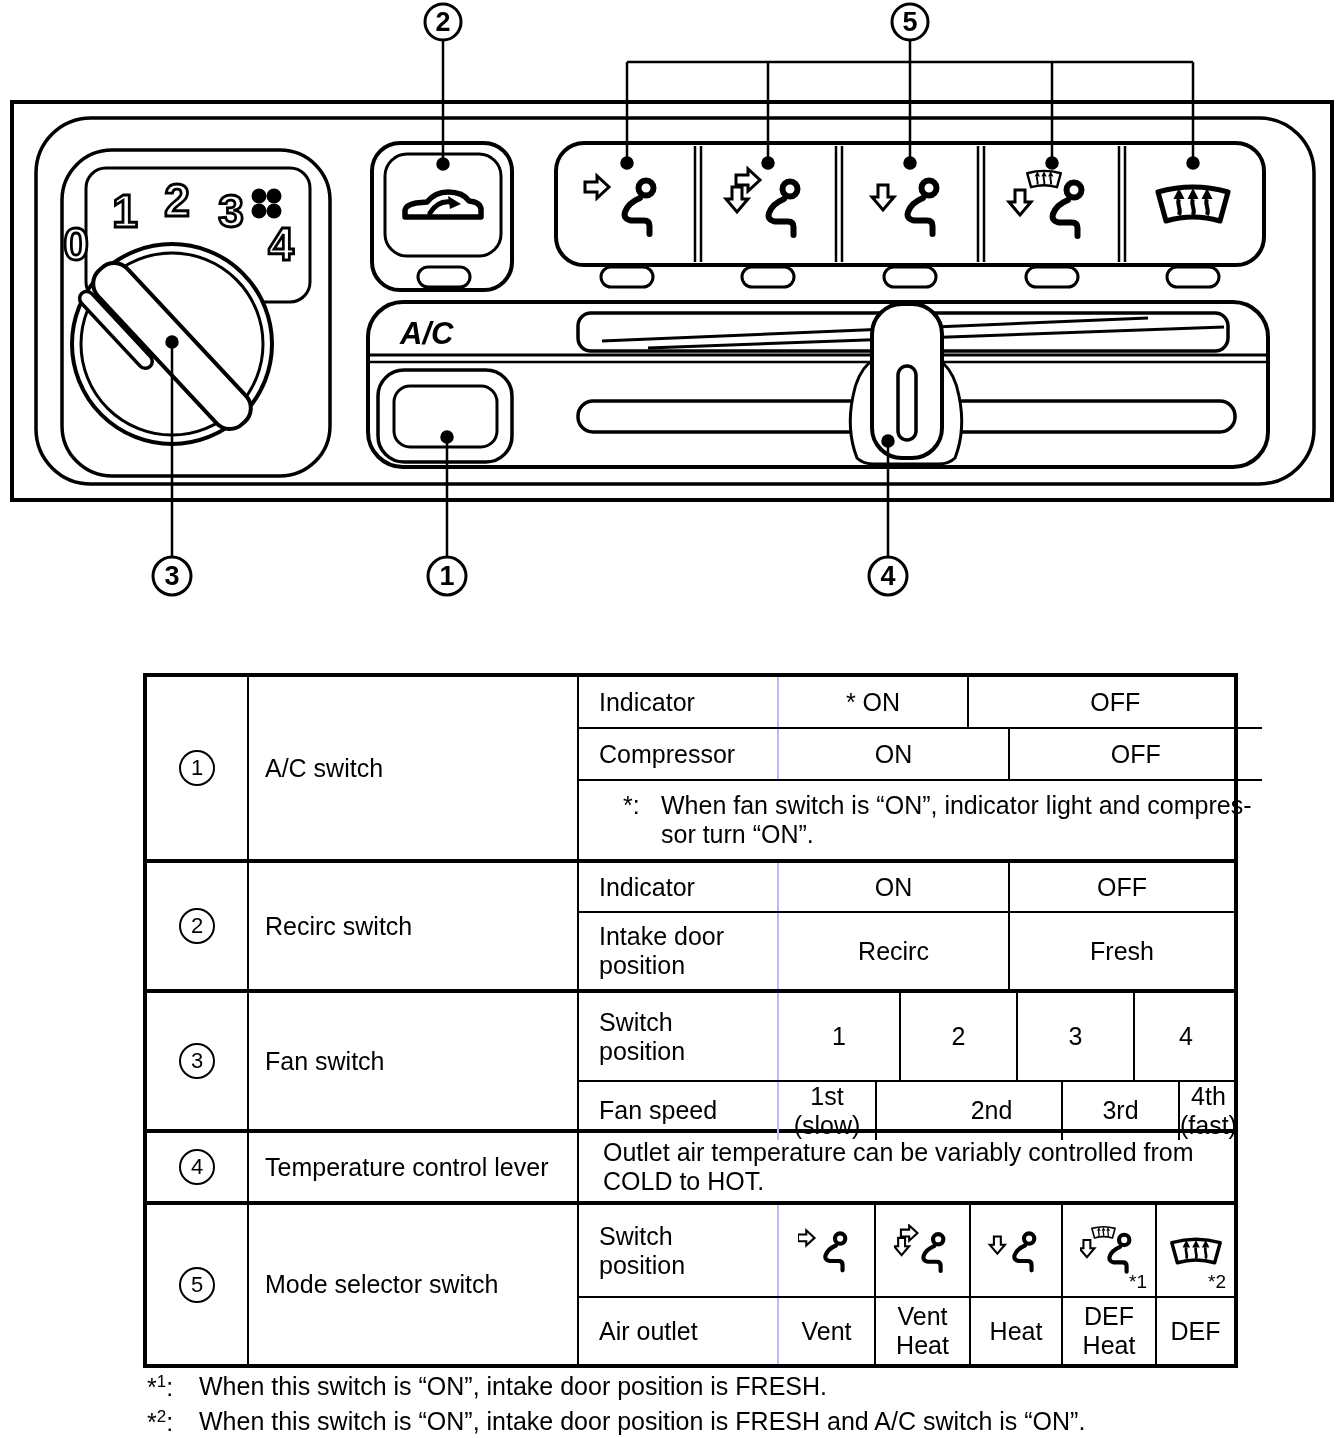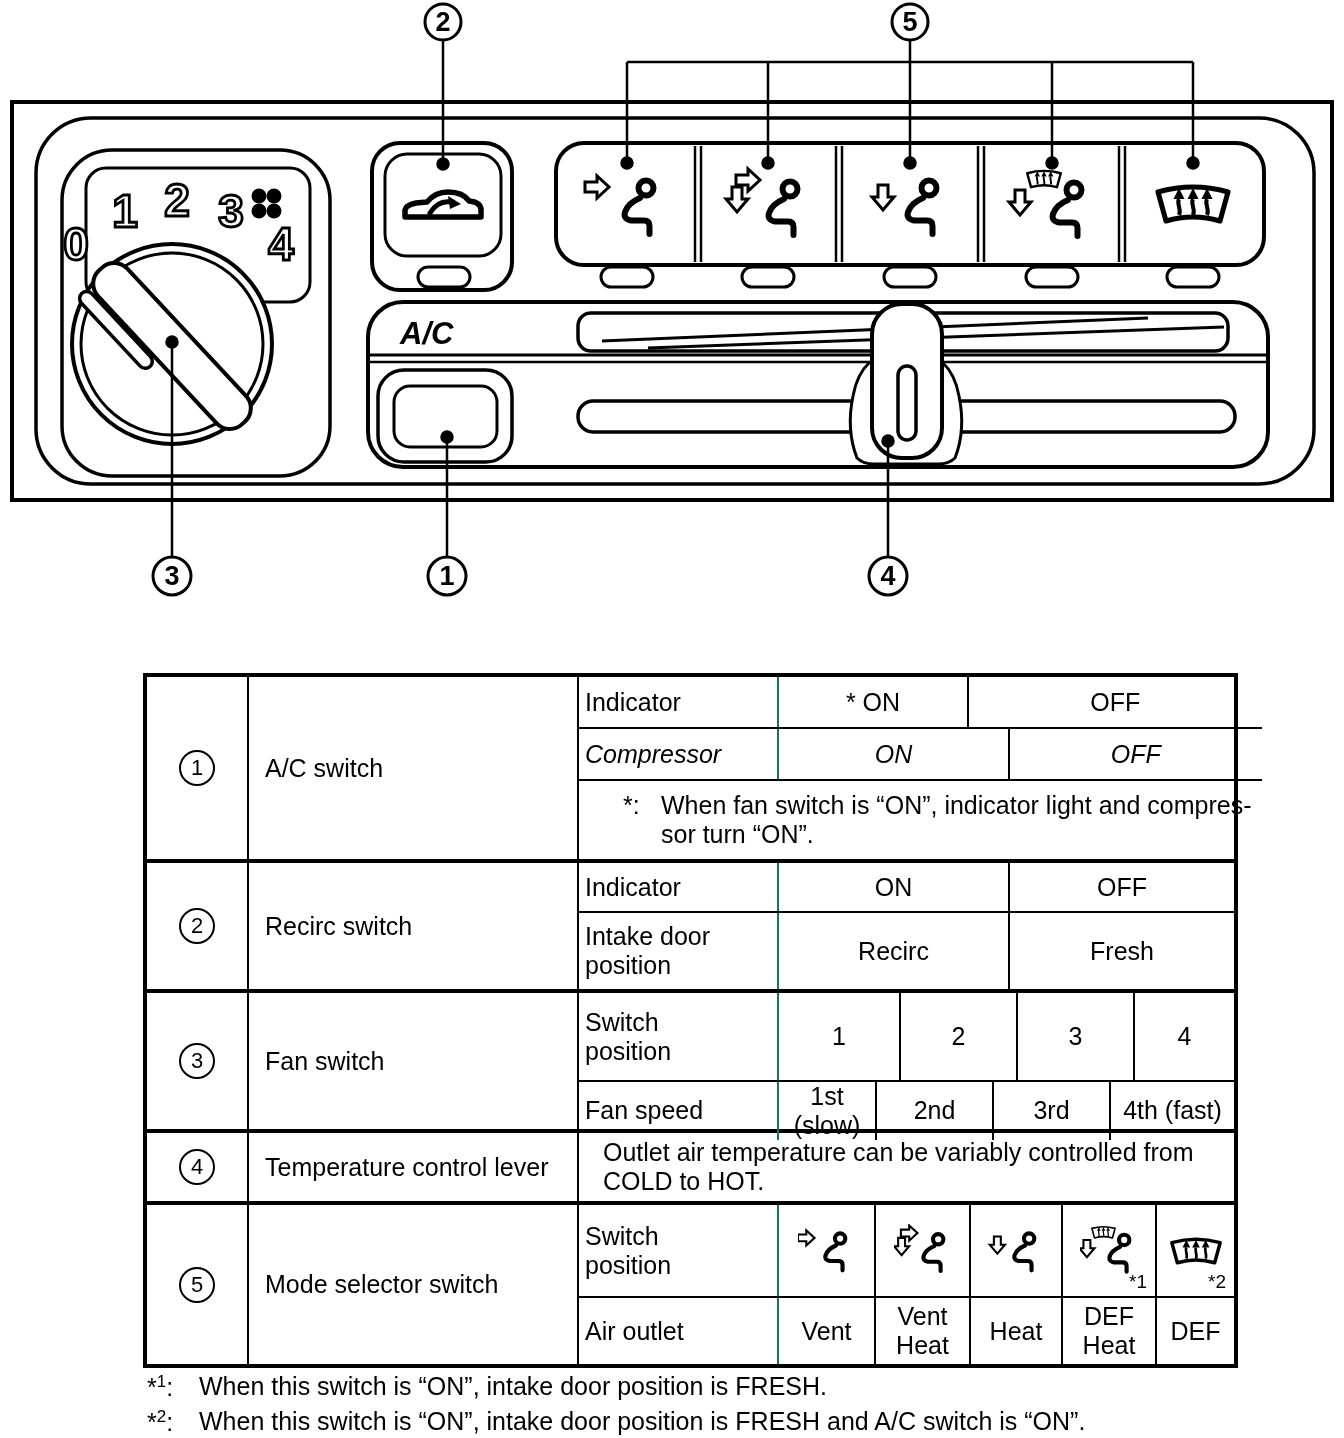--- a/index.html
+++ b/index.html
@@ -14,22 +14,22 @@
   .mrow:first-child{border-top:none;}
   .c0{width:102px;min-width:102px;border-right:2px solid #000;display:flex;
       align-items:center;justify-content:center;}
   .circ{width:36px;height:36px;border:2px solid #000;border-radius:50%;display:flex;
         align-items:center;justify-content:center;font-size:22px;}
   .c1{width:330px;min-width:330px;border-right:2px solid #000;display:flex;
       align-items:center;padding-left:16px;}
   .rest{flex:1;display:flex;flex-direction:column;}
   .srow{display:flex;border-top:2px solid #000;flex:1;}
   .srow:first-child{border-top:none;}
-  .sc2{width:200px;min-width:200px;border-right:2px solid #0f766e;display:flex;
-       align-items:center;padding-left:6px;}
+  .sc2{width:200px;min-width:200px;border-right:2px solid #c4b5fd;display:flex;
+       align-items:center;padding-left:20px;}
   .wrapnarrow{width:150px;}
   .vcell{border-right:2px solid #000;display:flex;align-items:center;justify-content:center;
          text-align:center;position:relative;white-space:pre-line;}
   .vcell:last-child{border-right:none;}
   .notecell{display:flex;padding:10px 10px 0 44px;}
   .notemark{width:38px;flex:none;}
   .noteline{display:block;white-space:nowrap;}
   .desccell{display:flex;flex-direction:column;justify-content:center;padding-left:24px;flex:1;}
   .descline{display:block;white-space:nowrap;}
   .fmark{position:absolute;right:8px;bottom:3px;font-size:19px;}
@@ -243,21 +243,21 @@
       <div class="c0">
         <span class="circ">1</span>
       </div>
       <div class="c1">A/C switch</div>
       <div class="rest">
         <div class="srow" style="height:50px;flex:none;">
           <div class="sc2">Indicator</div>
           <div class="vcell" style="width:190px;">* ON</div>
           <div class="vcell" style="flex:1;">OFF</div>
         </div>
-        <div class="srow" style="height:52px;flex:none;font-style:italic;">
+        <div class="srow" style="height:52px;flex:none;">
           <div class="sc2">Compressor</div>
           <div class="vcell" style="width:231px;">ON</div>
           <div class="vcell" style="flex:1;">OFF</div>
         </div>
         <div class="srow" style="flex:1;">
           <div class="notecell">
             <span class="notemark">*:</span>
             <span>
               <span class="noteline">When fan switch is “ON”, indicator light and compres-</span>
               <span class="noteline">sor turn “ON”.</span>
@@ -299,21 +299,21 @@
             <span class="wrapnarrow" style="width:120px;">Switch position</span>
           </div>
           <div class="vcell" style="width:122px;">1</div>
           <div class="vcell" style="width:117px;">2</div>
           <div class="vcell" style="width:117px;">3</div>
           <div class="vcell" style="flex:1;">4</div>
         </div>
         <div class="srow" style="flex:1;">
           <div class="sc2">Fan speed</div>
           <div class="vcell" style="width:98px;">1st (slow)</div>
-          <div class="vcell" style="width:117px;">2nd</div>
+          <div class="vcell" style="width:141px;margin-left:45px;">2nd</div>
           <div class="vcell" style="width:117px;">3rd</div>
           <div class="vcell" style="flex:1;">4th (fast)</div>
         </div>
       </div>
     </div>
 
     <div class="mrow" style="height:72px;">
       <div class="c0">
         <span class="circ">4</span>
       </div>

